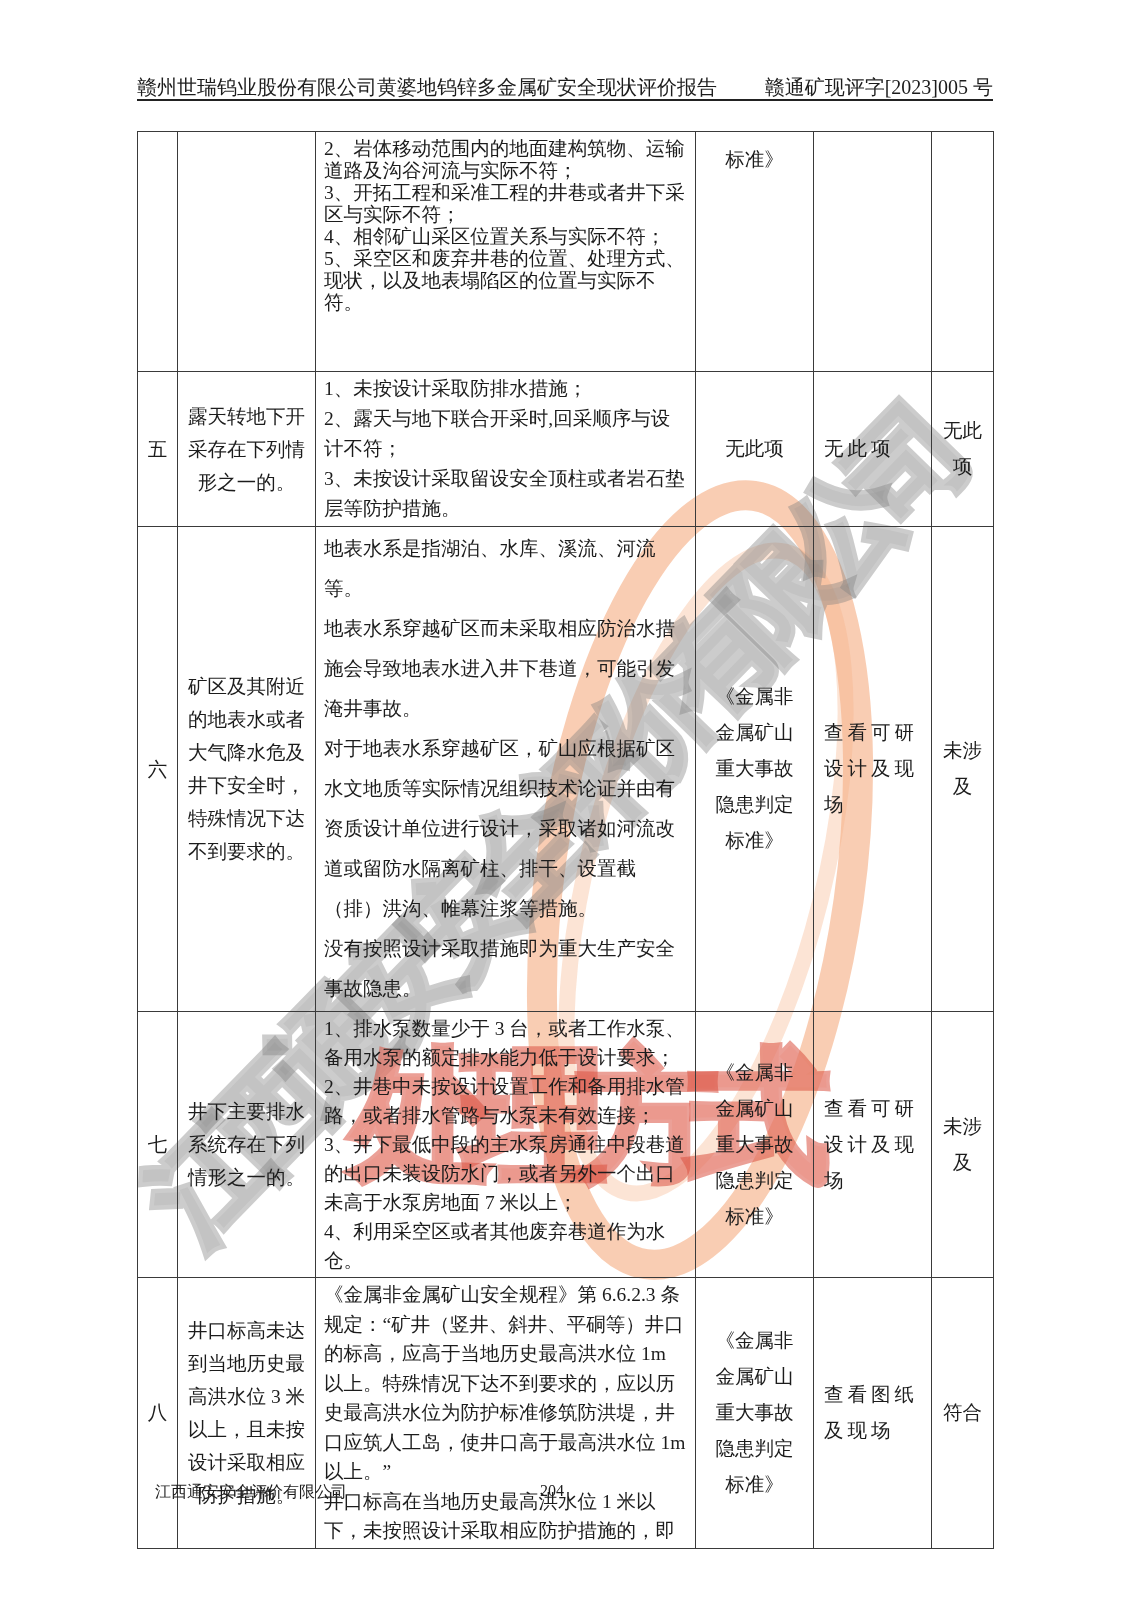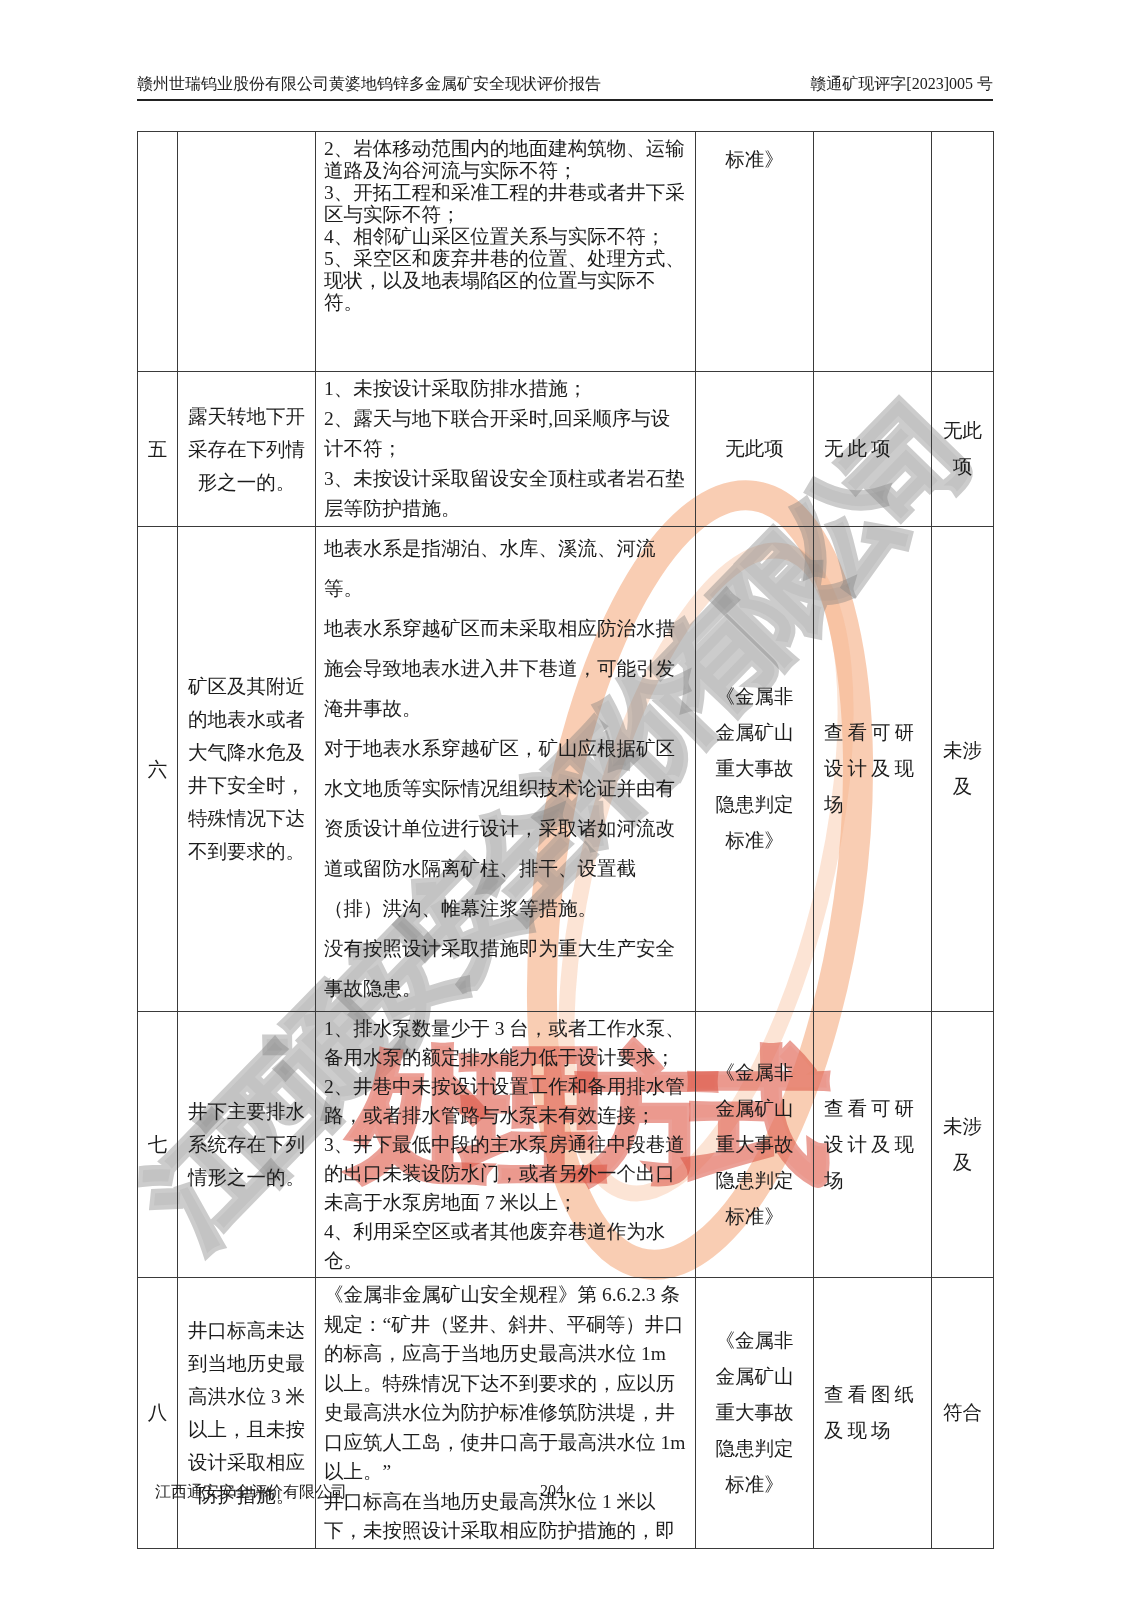--- a/index.html
+++ b/index.html
@@ -24,21 +24,21 @@
     font-family:"Liberation Sans","DejaVu Sans",sans-serif;
     font-weight:bold;font-size:142px;letter-spacing:-30px;white-space:nowrap;
     color:rgba(252,214,205,0.40);
     -webkit-text-stroke:7px rgba(219,82,66,0.55);
   }
   .wm-ring{position:absolute;left:0;top:0;}
   
   .hdr{
     position:absolute;left:137px;top:74px;width:856px;z-index:2;
     display:flex;justify-content:space-between;align-items:flex-end;
-    font-size:16px;
+    font-size:20px;
   }
   .hdr-rule{
     position:absolute;left:137px;top:99px;width:856px;height:2px;
     background:#222;z-index:2;
   }
   .ftr{position:absolute;left:137px;top:1482px;width:856px;z-index:2;font-size:16px;}
   .ftr .company{position:absolute;left:18px;top:0;}
   .ftr .pageno{position:absolute;left:403px;top:0;}
   
   table.doc{

